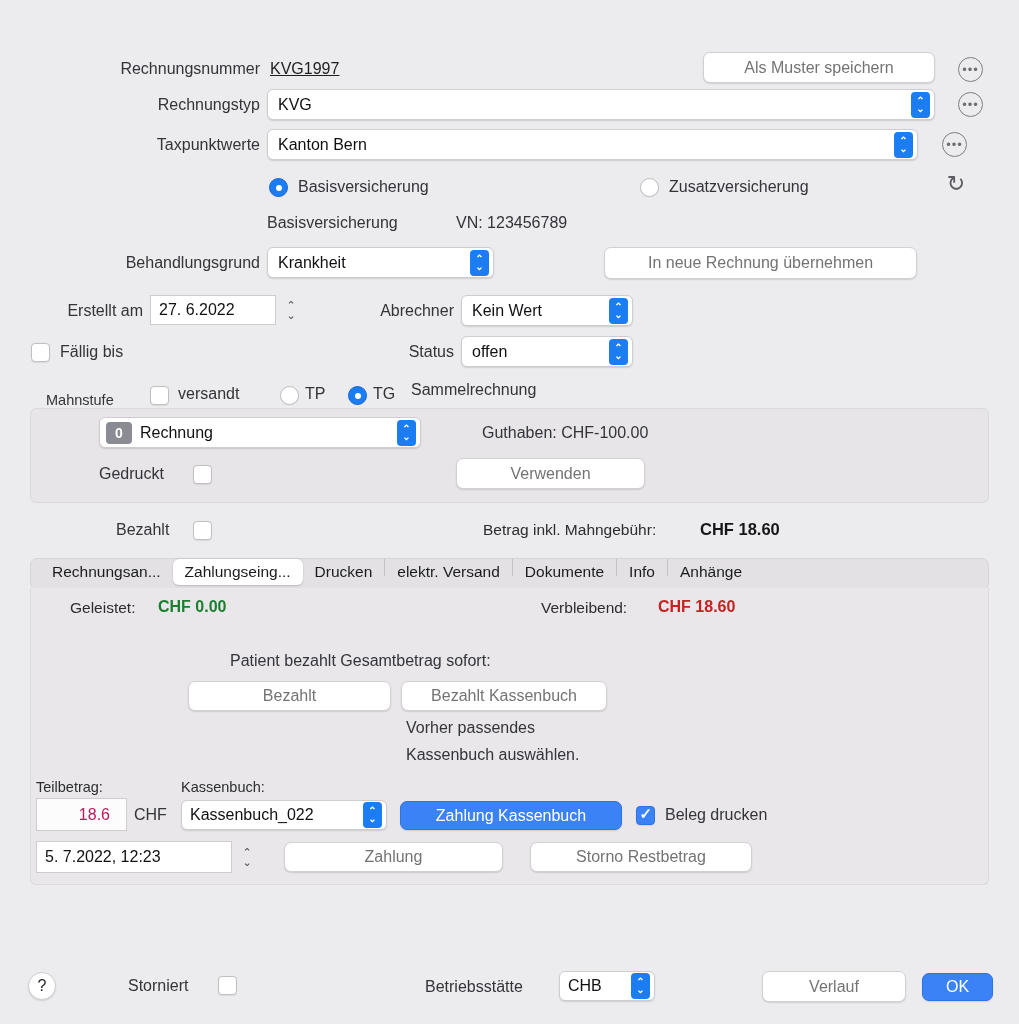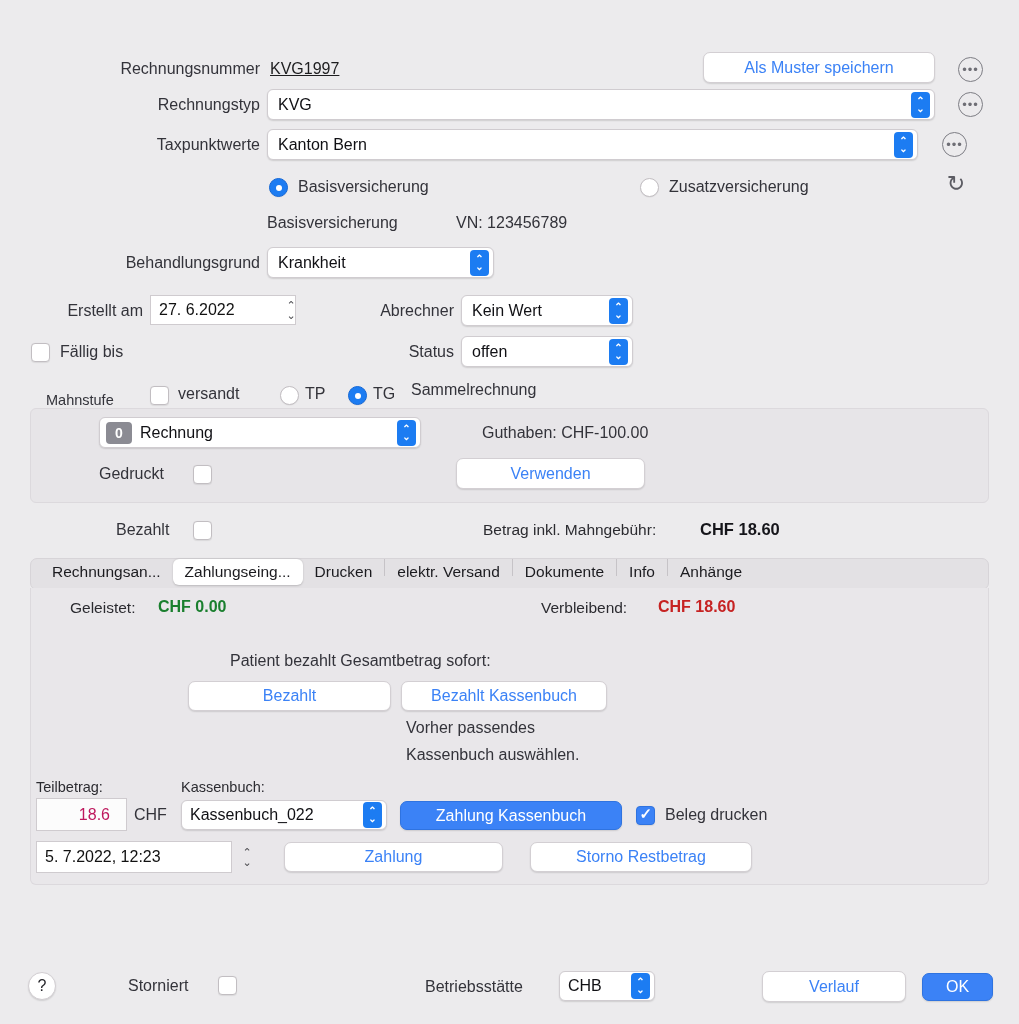--- a/index.html
+++ b/index.html
@@ -53,21 +53,21 @@
     color:#fff;font-size:14px;font-weight:bold;
     display:flex;align-items:center;justify-content:center;
     margin-right:8px;
   }
 
   
   .btn{
     position:absolute; background:#ffffff; border:1px solid #d3cfd3;
     border-radius:7px; box-shadow:0 1px 1.5px rgba(0,0,0,.12);
     display:flex; align-items:center; justify-content:center;
-    font-size:16px; color:#3b82f6; cursor:default;
+    font-size:16px; color:#737373; cursor:default;
   }
   .btn.primary{ background:#3b82f6; border-color:#2f73e0; color:#fff; }
 
   
   .field{
     position:absolute; background:#ffffff; border:1px solid #cfcbcf;
     display:flex; align-items:center; font-size:16px; color:#111;
     padding-left:8px;
   }
   .field.gray{ color:#be185d; justify-content:flex-end; padding-right:16px; background:#fcfcfc;}
@@ -190,23 +190,24 @@
   <div class="abs lbl" style="left:456px;top:214px;">VN: 123456789</div>
 
   <div class="abs lbl lbl-r" style="left:40px;top:254px;width:220px;">Behandlungsgrund</div>
   <div class="popup" style="left:267px;top:247px;width:227px;height:31px;">
     <span>Krankheit</span>
     <span class="arrows">
         <span>⌃</span>
         <span>⌄</span>
       </span>
   </div>
+  <div class="btn" style="left:604px;top:247px;width:313px;height:32px;">In neue Rechnung übernehmen</div>
 
   <div class="abs lbl lbl-r" style="left:0px;top:302px;width:143px;">Erstellt am</div>
-  <div class="field" style="left:150px;top:295px;width:146px;height:30px;">27.  6.2022</div>
+  <div class="field" style="left:150px;top:295px;width:126px;height:30px;">27.  6.2022</div>
   <div class="stepper" style="left:283px;top:295px;">
       <span>⌃</span>
       <span>⌄</span>
     </div>
 
   <div class="abs lbl lbl-r" style="left:300px;top:302px;width:154px;">Abrechner</div>
   <div class="popup" style="left:461px;top:295px;width:172px;height:31px;">
     <span>Kein Wert</span>
     <span class="arrows">
         <span>⌃</span>

